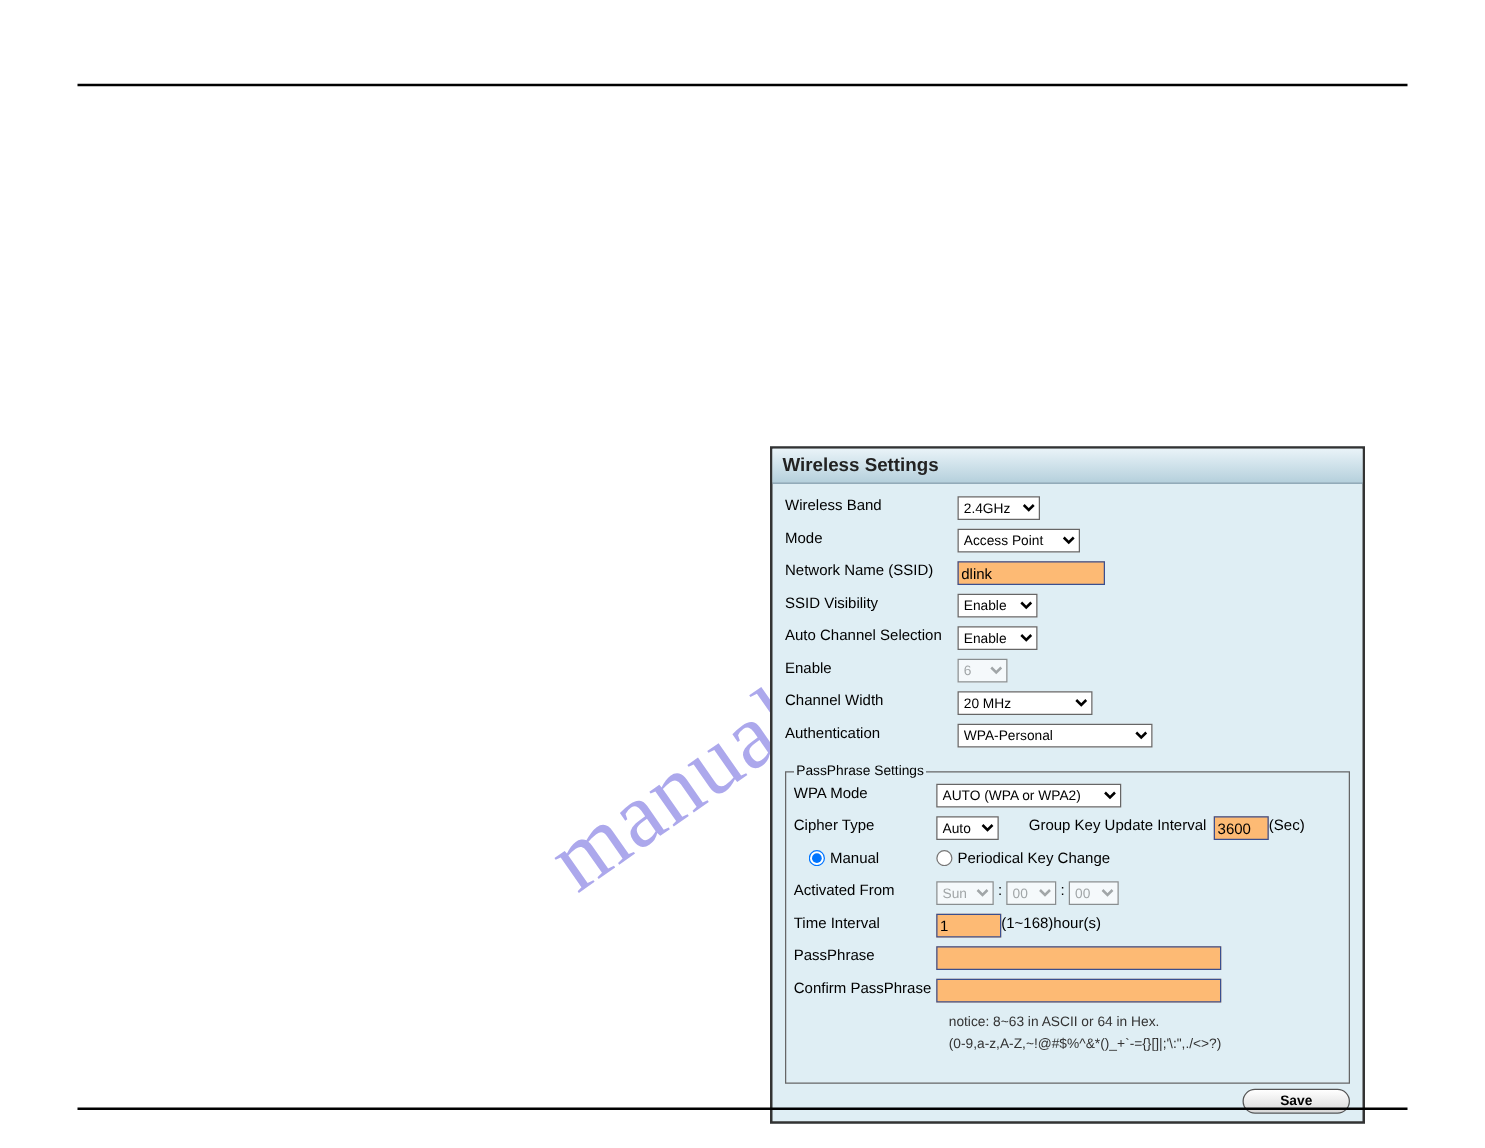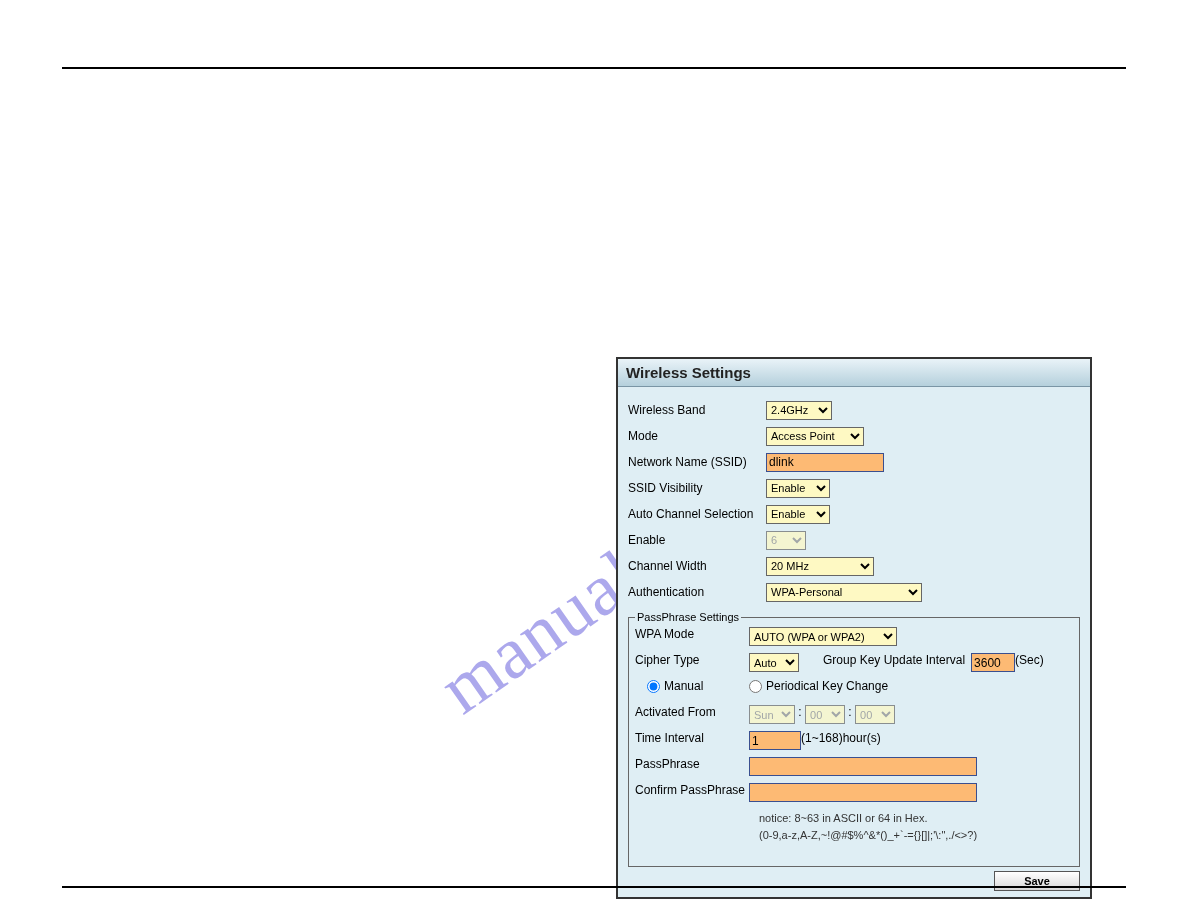--- a/index.html
+++ b/index.html
@@ -3,34 +3,34 @@
 <meta charset="utf-8">
 <style>
   html,body{margin:0;padding:0;background:#fff;font-family:Arial,Helvetica,sans-serif;color:#000}
   .page{width:1188px;height:918px;position:relative;box-sizing:border-box}
   .hr-top{position:absolute;left:62px;right:62px;top:67px;border-top:2px solid #000}
   .hr-bot{position:absolute;left:62px;right:62px;top:886px;border-top:2px solid #000}
   .watermark{position:absolute;left:400px;top:500px;transform:rotate(-35deg);font-size:74px;color:#6a62dd;opacity:.55;font-family:Georgia,serif;letter-spacing:1px;pointer-events:none;white-space:nowrap}
   .panel{position:absolute;left:616px;top:357px;width:476px;height:542px;border:2px solid #333;background:#dfeef4;box-sizing:border-box}
   .titlebar{height:27px;background:linear-gradient(#e9f3f8,#b5d0dc);border-bottom:1px solid #7a95a5;display:flex;align-items:center;padding:0 8px;font:bold 15px Arial;color:#222}
   .body{padding:10px 10px 4px 10px;font:12px Arial}
-  .row{display:flex;align-items:center;min-height:26px}
+  .row{display:flex;align-items:flex-start;min-height:26px}
   .lbl{width:138px;color:#000}
-  select{font:11px Arial;height:19px;border:1px solid #666;background:#fef9c3}
+  select{font:11px Arial;height:19px;border:1px solid #666;background:#ffffff}
   input[type=text]{height:17px;border:1px solid #3a4f8f;font:12px Arial;padding:0 2px;background:#fdba74}
   select[disabled]{color:#888}
   fieldset{margin:6px 0 0 0;border:1px solid #666;padding:4px 6px 23px 6px}
   legend{font:11px Arial;padding:0 2px}
   .inner-row{display:flex;min-height:26px}
   .ilbl{width:114px}
   input[type=radio]{margin:0 4px 0 0;vertical-align:middle}
   .gku-lbl{margin-left:24px;margin-right:6px}
   .notice{margin-left:124px;font:11px Arial;color:#333;line-height:15px;margin-top:2px}
   .savebar{position:absolute;bottom:6px;right:10px}
-  .savebtn{min-width:86px;height:20px;border:1px solid #555;border-radius:0;background:linear-gradient(#fff,#d8d8d8);font:bold 11px Arial;cursor:pointer}
+  .savebtn{min-width:86px;height:20px;border:1px solid #555;border-radius:10px;background:linear-gradient(#fff,#d8d8d8);font:bold 11px Arial;cursor:pointer}
 </style>
 </head>
 <body>
 <div class="page">
 
 <div class="hr-top"></div>
 
 <div class="watermark">manualshive.com</div>
 
 <div class="panel">

